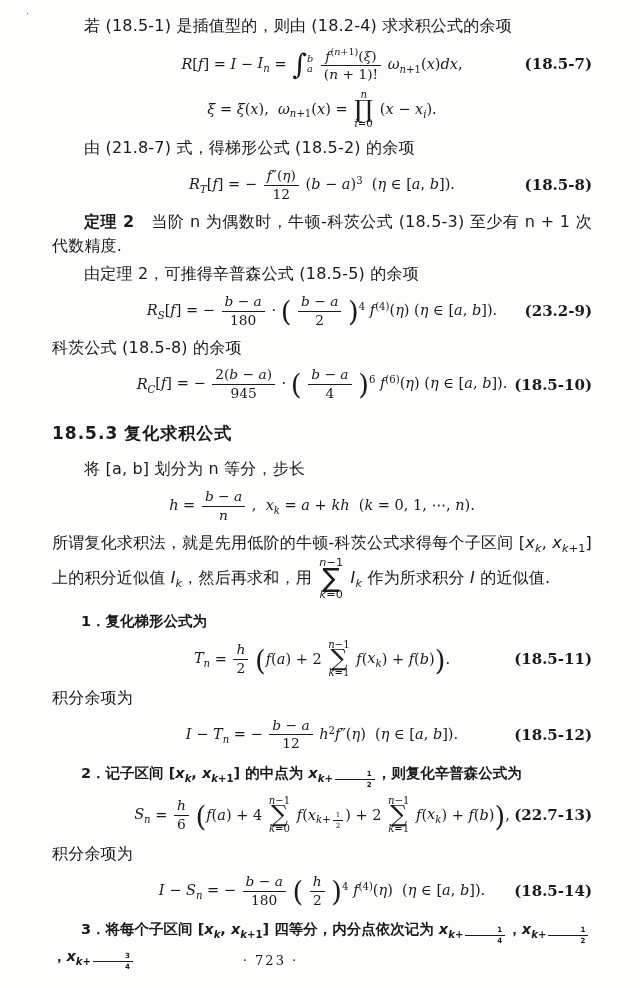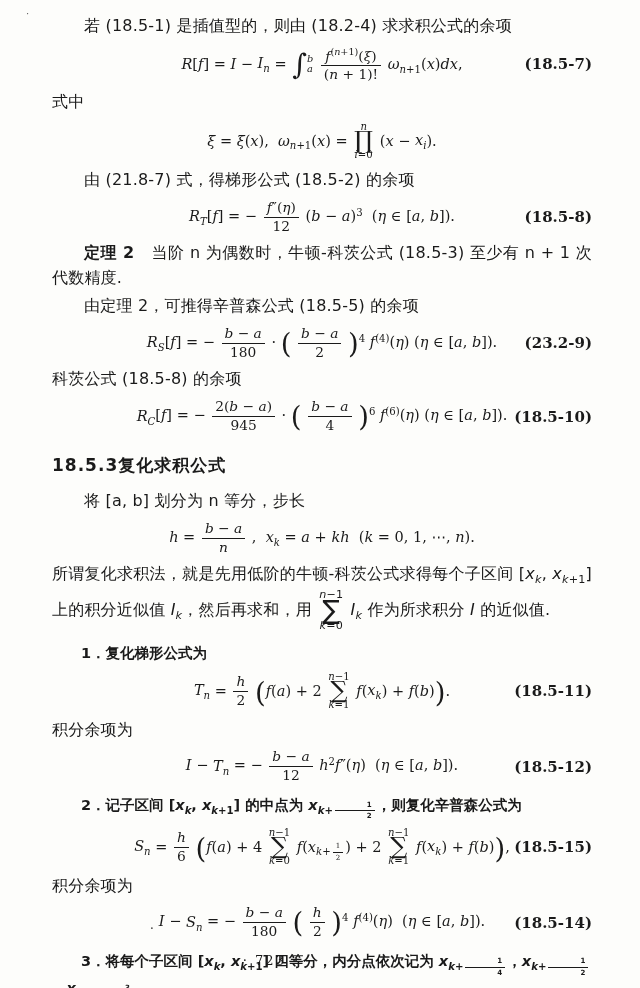--- a/index.html
+++ b/index.html
@@ -119,21 +119,21 @@
   }
   sup { font-size: 0.7em; vertical-align: super; }
   sub { font-size: 0.7em; vertical-align: sub; }
   .it { font-style: italic; }
   .heading {
     font-size: 17px;
     font-weight: bold;
     margin: 20px 0 12px 0;
     letter-spacing: 1px;
   }
-  .heading .hnum { }
+  .heading .hnum { margin-right: 6px; }
   .bold { font-weight: bold; }
   .cjk { font-family: "DejaVu Sans", sans-serif; }
   .para.cjk { font-size: 16px; }
   .list-item {
     font-size: 14.5px;
     line-height: 1.55;
     margin: 10px 0 2px 0;
     text-indent: 2em;
     font-weight: bold;
   }
@@ -182,21 +182,20 @@
           <span class="frac">
             <span class="num"><span class="it">f</span><sup>(<span class="it">n</span>+1)</sup>(<span class="it">ξ</span>)</span>
             <span class="den">(<span class="it">n</span> + 1)!</span>
           </span>
           <span class="it">ω</span><sub><span class="it">n</span>+1</sub>(<span class="it">x</span>)<span class="it">dx</span>,
         </span>
       </div>
       <span class="eq-num">(18.5-7)</span>
     </div>
 
-    <p class="para cjk">式中</p>
 
     <div class="eq-row">
       <div class="eq-center">
         <span class="eq-body">
           <span class="it">ξ</span> = <span class="it">ξ</span>(<span class="it">x</span>),&nbsp;
           <span class="it">ω</span><sub><span class="it">n</span>+1</sub>(<span class="it">x</span>) =
           <span class="bigop"><span class="lim-top"><span class="it">n</span></span><span class="sym">∏</span><span class="lim-bot"><span class="it">i</span>=0</span></span>
           (<span class="it">x</span> − <span class="it">x<sub>i</sub></span>).
         </span>
       </div>
@@ -342,21 +341,21 @@
             <span class="num"><span class="it">h</span></span>
             <span class="den">6</span>
           </span>
           <span class="bigparen">(</span><span class="it">f</span>(<span class="it">a</span>) + 4
           <span class="bigop"><span class="lim-top"><span class="it">n</span>−1</span><span class="sym">∑</span><span class="lim-bot"><span class="it">k</span>=0</span></span>
           <span class="it">f</span>(<span class="it">x</span><sub><span class="it">k</span>+<span class="frac" style="font-size:0.7em;"><span class="num">1</span><span class="den">2</span></span></sub>) + 2
           <span class="bigop"><span class="lim-top"><span class="it">n</span>−1</span><span class="sym">∑</span><span class="lim-bot"><span class="it">k</span>=1</span></span>
           <span class="it">f</span>(<span class="it">x<sub>k</sub></span>) + <span class="it">f</span>(<span class="it">b</span>)<span class="bigparen">)</span>,
         </span>
       </div>
-      <span class="eq-num">(18.5-15)</span>
+      <span class="eq-num">(22.7-13)</span>
     </div>
 
     <p class="para cjk">积分余项为</p>
 
     <div class="eq-row">
       <div class="eq-center">
         <span class="eq-body">
           <span class="it">I</span> − <span class="it">S<sub>n</sub></span> = −
           <span class="frac">
             <span class="num"><span class="it">b</span> − <span class="it">a</span></span>

